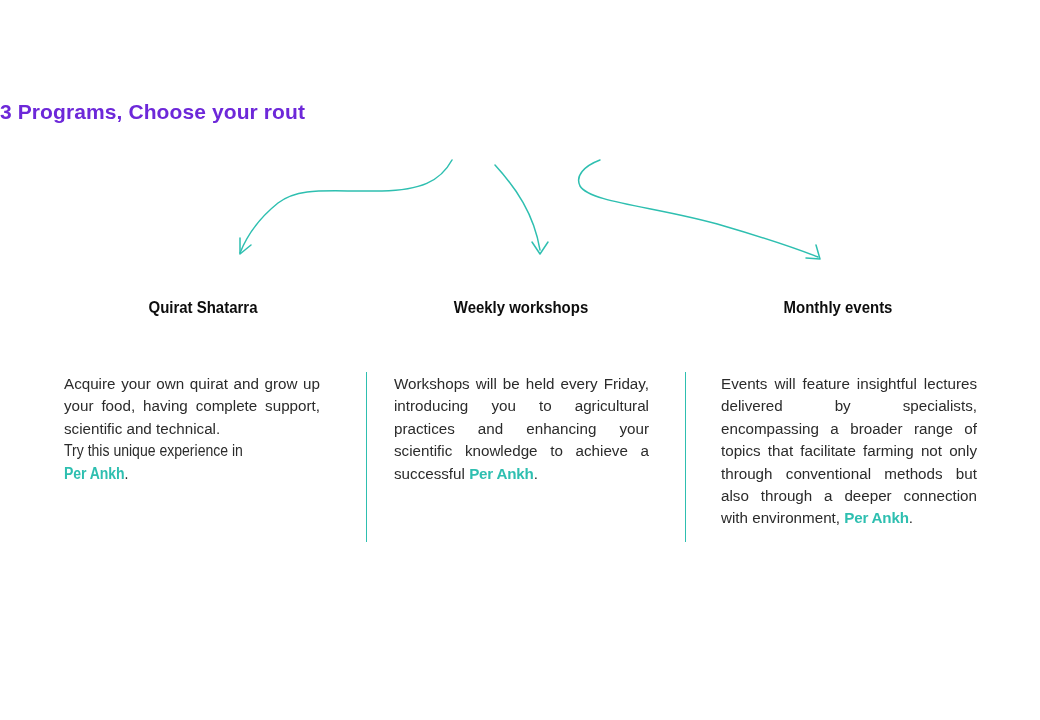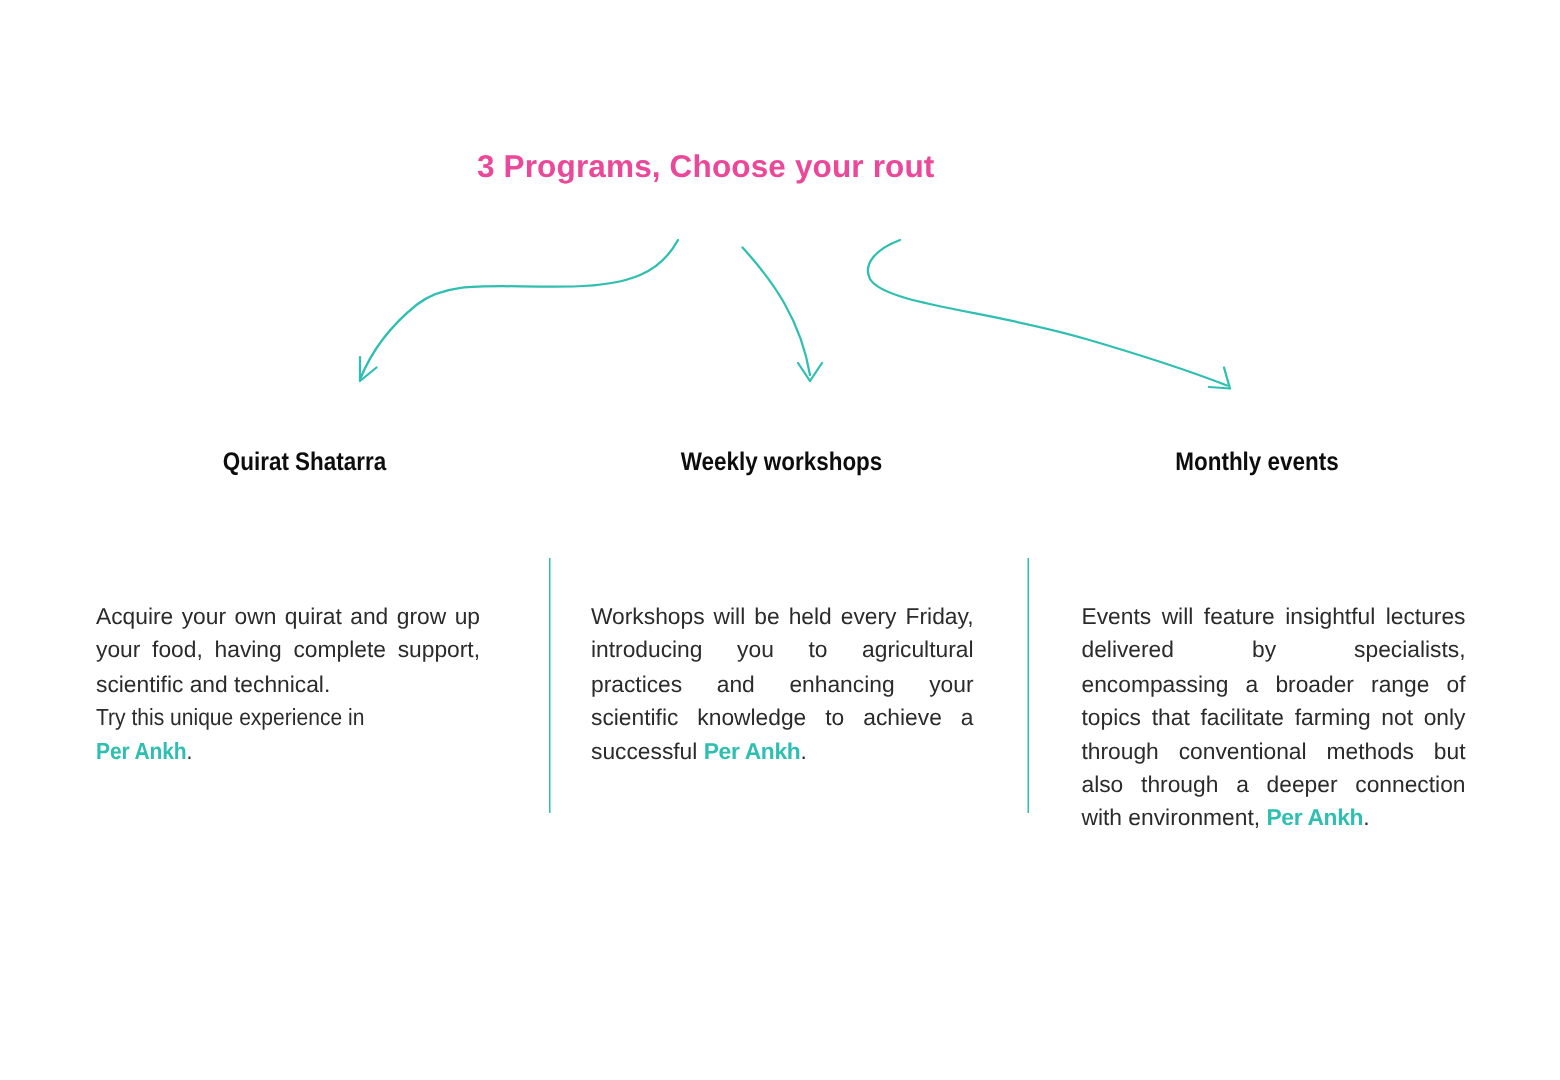--- a/index.html
+++ b/index.html
@@ -24,26 +24,25 @@
     width: 1040px;
     height: 720px;
   }
 
   
   #title {
     position: absolute;
     left: 0;
     top: 100px;
     width: 941px;
-    text-align: center;
     font-family: "Liberation Sans", sans-serif;
     font-weight: bold;
     font-size: 21px;
     letter-spacing: 0.1px;
-    color: #ec4899;
+    color: #6d28d9;
     white-space: nowrap;
   }
 
   
   #arrows {
     position: absolute;
     left: 0;
     top: 0;
     width: 1040px;
     height: 720px;
@@ -66,21 +65,20 @@
   #hdr3 { left: 688px; top: 298px; width: 300px; }
 
   .col-body {
     position: absolute;
     font-family: "Liberation Sans", sans-serif;
     font-size: 15.2px;
     line-height: 22.4px;
     color: #2b2b2b;
     text-align: justify;
     text-justify: inter-word;
-    margin-top: 28px;
   }
   #body1 { left: 64px;  top: 373px; width: 256px; }
   #body2 { left: 394px; top: 373px; width: 255px; }
   #body3 { left: 721px; top: 373px; width: 256px; }
 
   .col-body p {
     margin: 0;
   }
 
   

